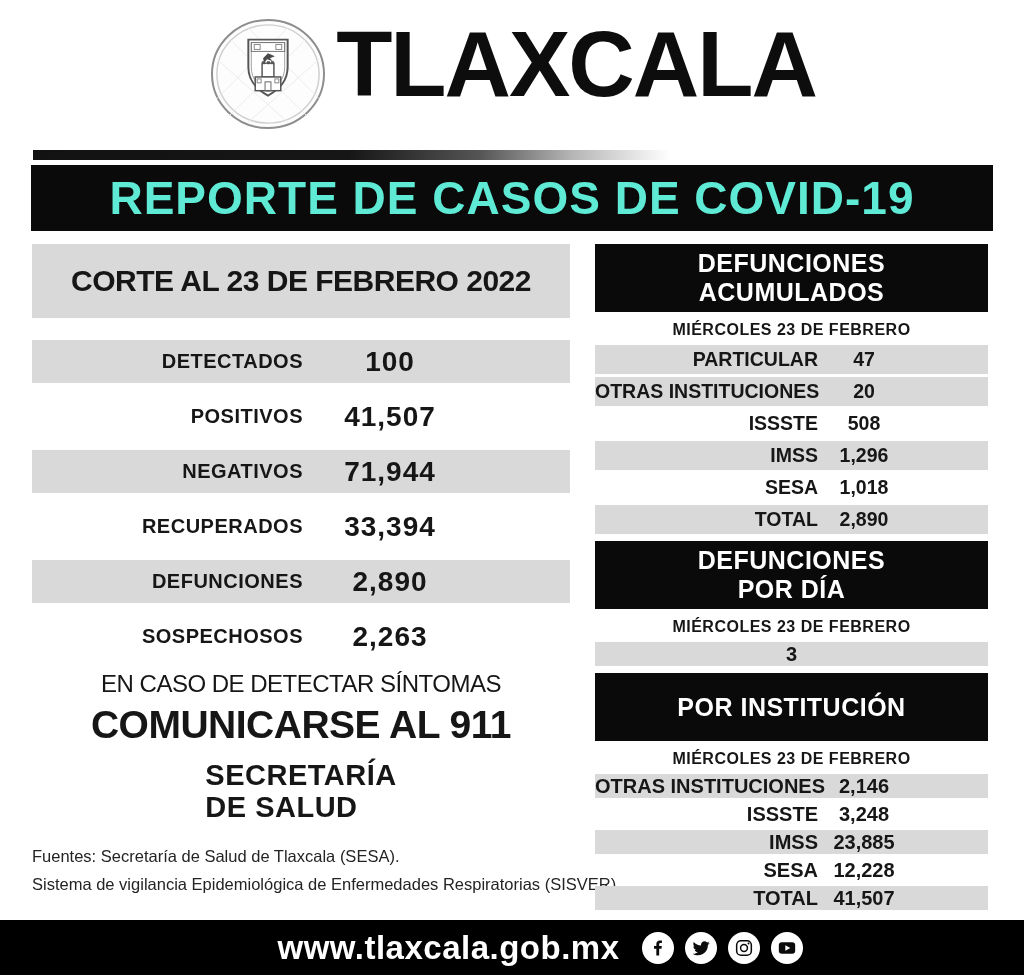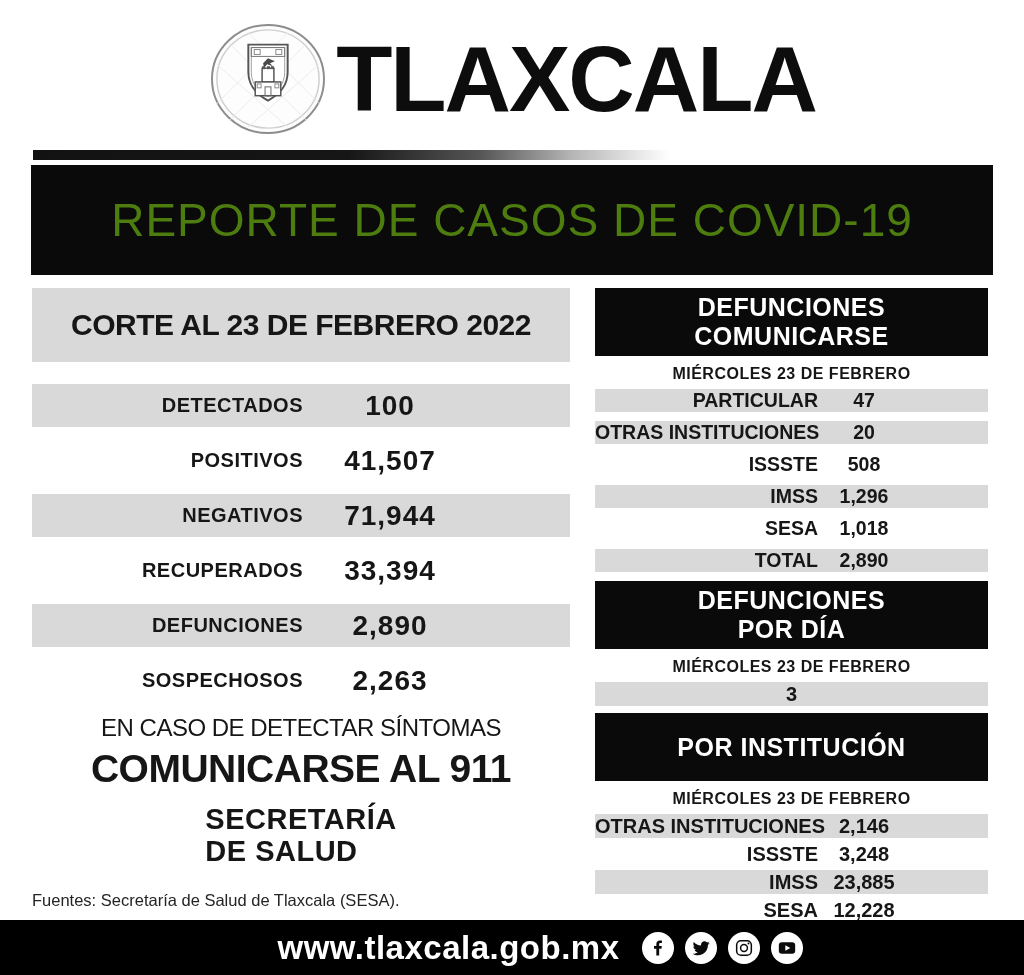--- a/index.html
+++ b/index.html
@@ -3,30 +3,30 @@
 <meta charset="utf-8">
 <style>
   html,body{margin:0;padding:0;}
   body{
     width:1024px;height:975px;position:relative;overflow:hidden;
     background:#ffffff;color:#161616;
     font-family:"Liberation Sans", sans-serif;
     -webkit-font-smoothing:antialiased;
   }
   
-  .header{padding-top:18px;height:122px;display:flex;align-items:center;justify-content:center;}
+  .header{padding-top:18px;height:122px;display:flex;justify-content:center;}
   .seal{width:120px;height:112px;margin-right:8px;flex:0 0 auto;}
   .brand{font-size:92px;font-weight:bold;letter-spacing:-2px;line-height:1;color:#0d0d0d;}
   
   .fade-bar{margin:10px 0 0 33px;width:657px;height:10px;
     background:linear-gradient(90deg,#121212 0%,#161616 48%,#555 68%,#b5b5b5 82%,#ffffff 97%);}
   
-  .title-banner{margin:5px 31px 0 31px;height:110px;background:#0a0a0a;color:#4d7c0f;
+  .title-banner{margin:5px 31px 0 31px;height:66px;background:#0a0a0a;color:#5eead4;
     display:flex;align-items:center;justify-content:center;
-    font-size:46px;font-weight:normal;letter-spacing:1px;}
+    font-size:46px;font-weight:bold;letter-spacing:1px;}
   
   .main{display:flex;margin-top:13px;padding:0 36px 0 32px;gap:25px;box-sizing:border-box;}
   .left{flex:0 0 538px;width:538px;}
   .right{flex:1;min-width:0;}
   .corte{height:74px;background:#d9d9d9;display:flex;align-items:center;justify-content:center;
     font-size:30px;font-weight:bold;letter-spacing:-0.5px;}
   .stats{margin-top:22px;}
   .stat-row{height:43px;margin-bottom:12px;display:grid;grid-template-columns:271px 174px;align-items:center;}
   .stat-row.shaded{background:#d9d9d9;}
   .stat-label{text-align:right;font-size:20px;font-weight:bold;letter-spacing:0.5px;}
@@ -34,21 +34,21 @@
   .notice1{text-align:center;font-size:24px;font-weight:normal;letter-spacing:-0.5px;}
   .notice2{margin-top:5px;text-align:center;font-size:39px;font-weight:bold;letter-spacing:-0.5px;}
   .agency{margin-top:12px;text-align:center;}
   .agency-inner{display:inline-block;text-align:left;font-size:29px;font-weight:bold;line-height:1.12;letter-spacing:0.5px;}
   .sources{margin-top:18px;font-size:16.5px;line-height:1.72;white-space:nowrap;color:#242424;}
   
   .bhead{background:#0a0a0a;color:#fff;height:68px;display:flex;flex-direction:column;
     align-items:center;justify-content:center;text-align:center;
     font-size:25px;font-weight:bold;line-height:1.16;letter-spacing:0.5px;}
   .rdate{margin:9px 0 6px 0;text-align:center;font-size:16px;font-weight:bold;letter-spacing:0.5px;}
-  .mini-row{height:23px;margin-bottom:9px;display:grid;grid-template-columns:223px 92px;align-items:center;}
+  .mini-row{height:29px;margin-bottom:3px;display:grid;grid-template-columns:223px 92px;align-items:center;}
   .mini-row.shaded{background:#d9d9d9;}
   .mini-label{text-align:right;font-size:19.5px;font-weight:bold;white-space:nowrap;}
   .mini-value{text-align:center;font-size:19.5px;font-weight:bold;}
   .sec{margin-top:0;}
   .sec2 .bhead,.sec3 .bhead{margin-top:7px;}
   .single-row{height:24px;background:#d9d9d9;display:flex;align-items:center;justify-content:center;
     font-size:20px;font-weight:bold;}
   .sec3 .mini-row{height:24px;margin-bottom:4px;}
   .sec3 .mini-label,.sec3 .mini-value{font-size:20px;}
   
@@ -147,21 +147,21 @@
       <div>Fuentes:  Secretaría de Salud de Tlaxcala (SESA).</div>
       <div>Sistema de vigilancia Epidemiológica de Enfermedades Respiratorias (SISVER).</div>
     </div>
   </div>
 
   <div class="right">
 
     <div class="sec sec1">
       <div class="bhead">
         <div>DEFUNCIONES</div>
-        <div>COMUNICARSE</div>
+        <div>ACUMULADOS</div>
       </div>
       <div class="rdate">MIÉRCOLES 23 DE FEBRERO</div>
       <div class="mini-row shaded">
         <span class="mini-label">PARTICULAR</span>
         <span class="mini-value">47</span>
       </div>
       <div class="mini-row shaded">
         <span class="mini-label">OTRAS INSTITUCIONES</span>
         <span class="mini-value">20</span>
       </div>

